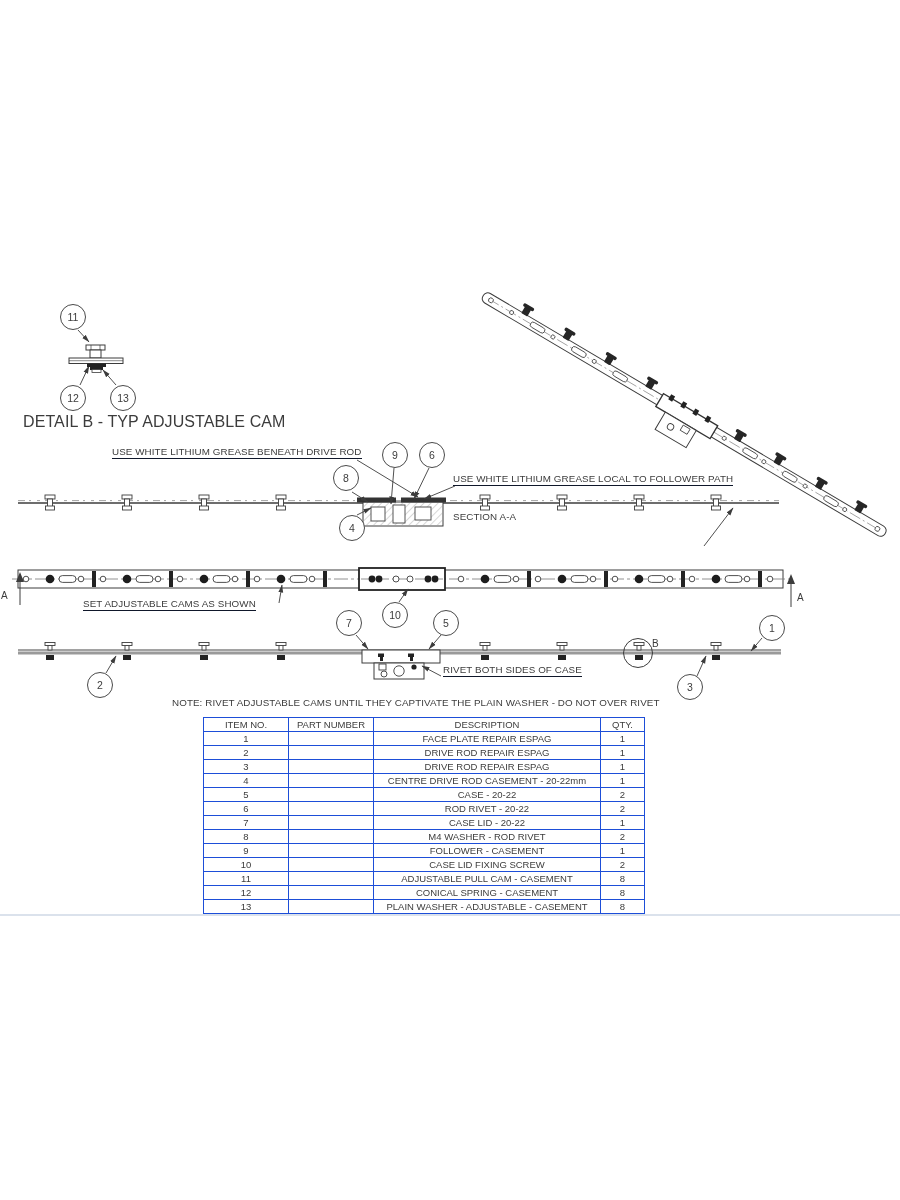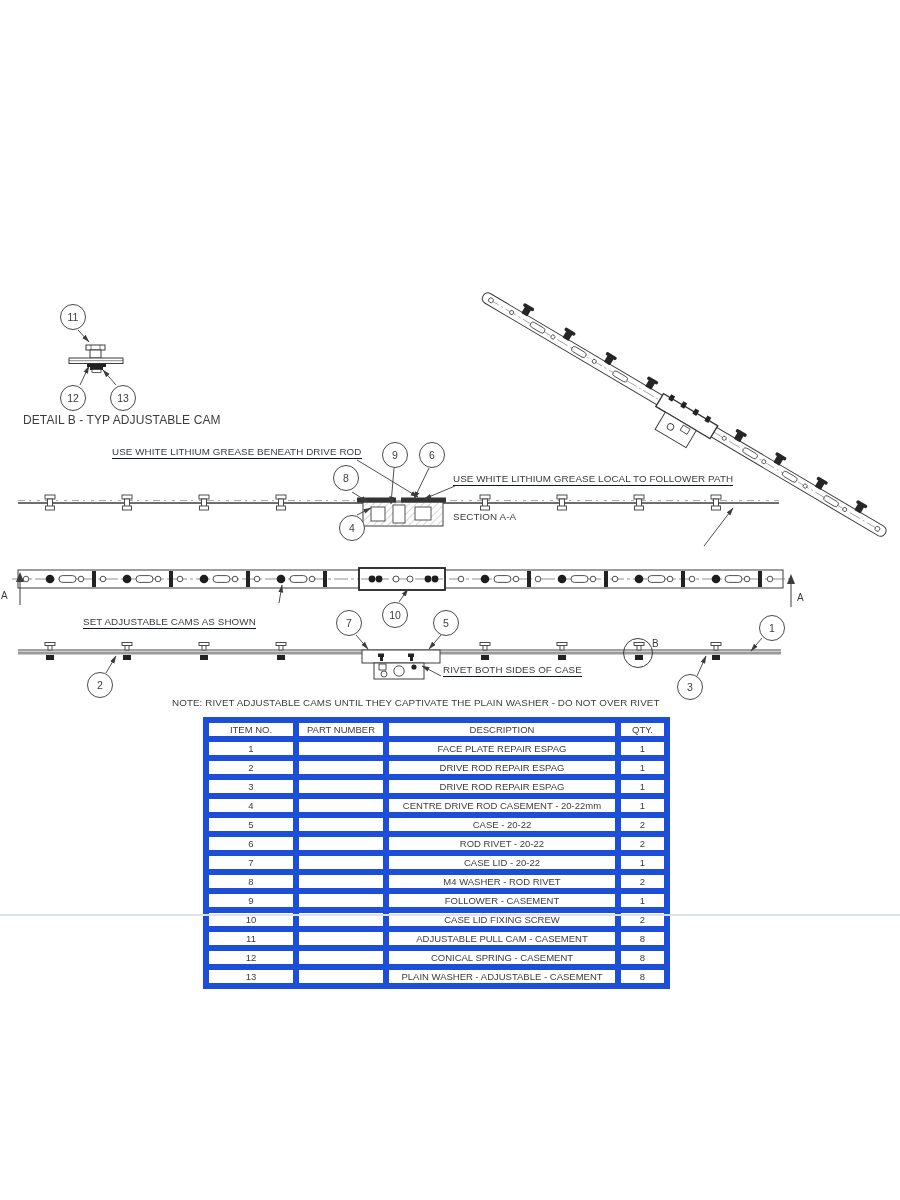--- a/index.html
+++ b/index.html
@@ -7,21 +7,21 @@
           font-family:"Liberation Sans", sans-serif;color:#3c3c3c;}
   svg{position:absolute;left:0;top:0;}
   .ann{position:absolute;white-space:nowrap;font-size:9.8px;letter-spacing:.1px;color:#3c3c3c;line-height:1;}
   .u{border-bottom:1px solid #0f172a;padding-bottom:1.5px;display:inline-block;}
   .callout{position:absolute;width:26px;height:26px;border:1px solid #4a4a4a;border-radius:50%;
            background:#fff;display:flex;align-items:center;justify-content:center;
            font-size:10.5px;color:#3c3c3c;box-sizing:border-box;}
   .slabel{position:absolute;font-size:10px;color:#3c3c3c;}
   table.parts{position:absolute;left:203px;top:717px;border-collapse:collapse;table-layout:fixed;
               width:437px;font-size:9.5px;color:#3c3c3c;}
-  table.parts th,table.parts td{border:6px solid #1d4ed8;text-align:center;padding:0;height:13px;
+  table.parts th,table.parts td{border:1px solid #1d4ed8;text-align:center;padding:0;height:13px;
               line-height:13px;font-weight:normal;overflow:hidden;white-space:nowrap;}
   .col-item{width:84px;}.col-part{width:84px;}.col-desc{width:226px;}.col-qty{width:43px;}
   .page-edge{position:absolute;left:0;top:914px;width:900px;height:2px;background:#dbe2ec;}
 </style>
 </head>
 <body>
 
 <div class="canvas">
 
   <svg width="900" height="1200" viewBox="0 0 900 1200">
@@ -212,25 +212,25 @@
 
       <line x1="356" y1="635" x2="368" y2="649" stroke="#3c3c3c" stroke-width="0.9" marker-end="url(#arr)"></line>
       <line x1="441" y1="635" x2="429" y2="649" stroke="#3c3c3c" stroke-width="0.9" marker-end="url(#arr)"></line>
       <line x1="106" y1="673" x2="116" y2="656" stroke="#3c3c3c" stroke-width="0.9" marker-end="url(#arr)"></line>
       <line x1="697" y1="676" x2="706" y2="656" stroke="#3c3c3c" stroke-width="0.9" marker-end="url(#arr)"></line>
       <line x1="762" y1="638" x2="751" y2="651" stroke="#3c3c3c" stroke-width="0.9" marker-end="url(#arr)"></line>
       <line x1="441" y1="676" x2="422" y2="666" stroke="#3c3c3c" stroke-width="0.9" marker-end="url(#arr)"></line>
     </g>
   </svg>
 
-  <div class="ann" style="left:15px;top:414px;font-size:12px;padding-left:8px;">DETAIL B - TYP ADJUSTABLE CAM</div>
+  <div class="ann" style="left:15px;top:414px;font-size:16px;padding-left:8px;">DETAIL B - TYP ADJUSTABLE CAM</div>
   <div class="ann" style="left:112px;top:447px;"><span class="u">USE WHITE LITHIUM GREASE BENEATH DRIVE ROD</span></div>
   <div class="ann" style="left:453px;top:474px;"><span class="u">USE WHITE LITHIUM GREASE LOCAL TO FOLLOWER PATH</span></div>
   <div class="ann" style="left:453px;top:512px;">SECTION A-A</div>
-  <div class="ann" style="left:83px;top:599px;margin-top:18px;"><span class="u">SET ADJUSTABLE CAMS AS SHOWN</span></div>
+  <div class="ann" style="left:83px;top:599px;"><span class="u">SET ADJUSTABLE CAMS AS SHOWN</span></div>
   <div class="ann" style="left:443px;top:665px;"><span class="u">RIVET BOTH SIDES OF CASE</span></div>
   <div class="ann" style="left:172px;top:698px;">NOTE: RIVET ADJUSTABLE CAMS UNTIL THEY CAPTIVATE THE PLAIN WASHER - DO NOT OVER RIVET</div>
 
   <div class="slabel" style="left:1px;top:590px;">A</div>
   <div class="slabel" style="left:797px;top:592px;">A</div>
   <div class="slabel" style="left:652px;top:638px;">B</div>
 
   <div class="callout" style="left:60px;top:304px;">11</div>
   <div class="callout" style="left:60px;top:385px;">12</div>
   <div class="callout" style="left:110px;top:385px;">13</div>

